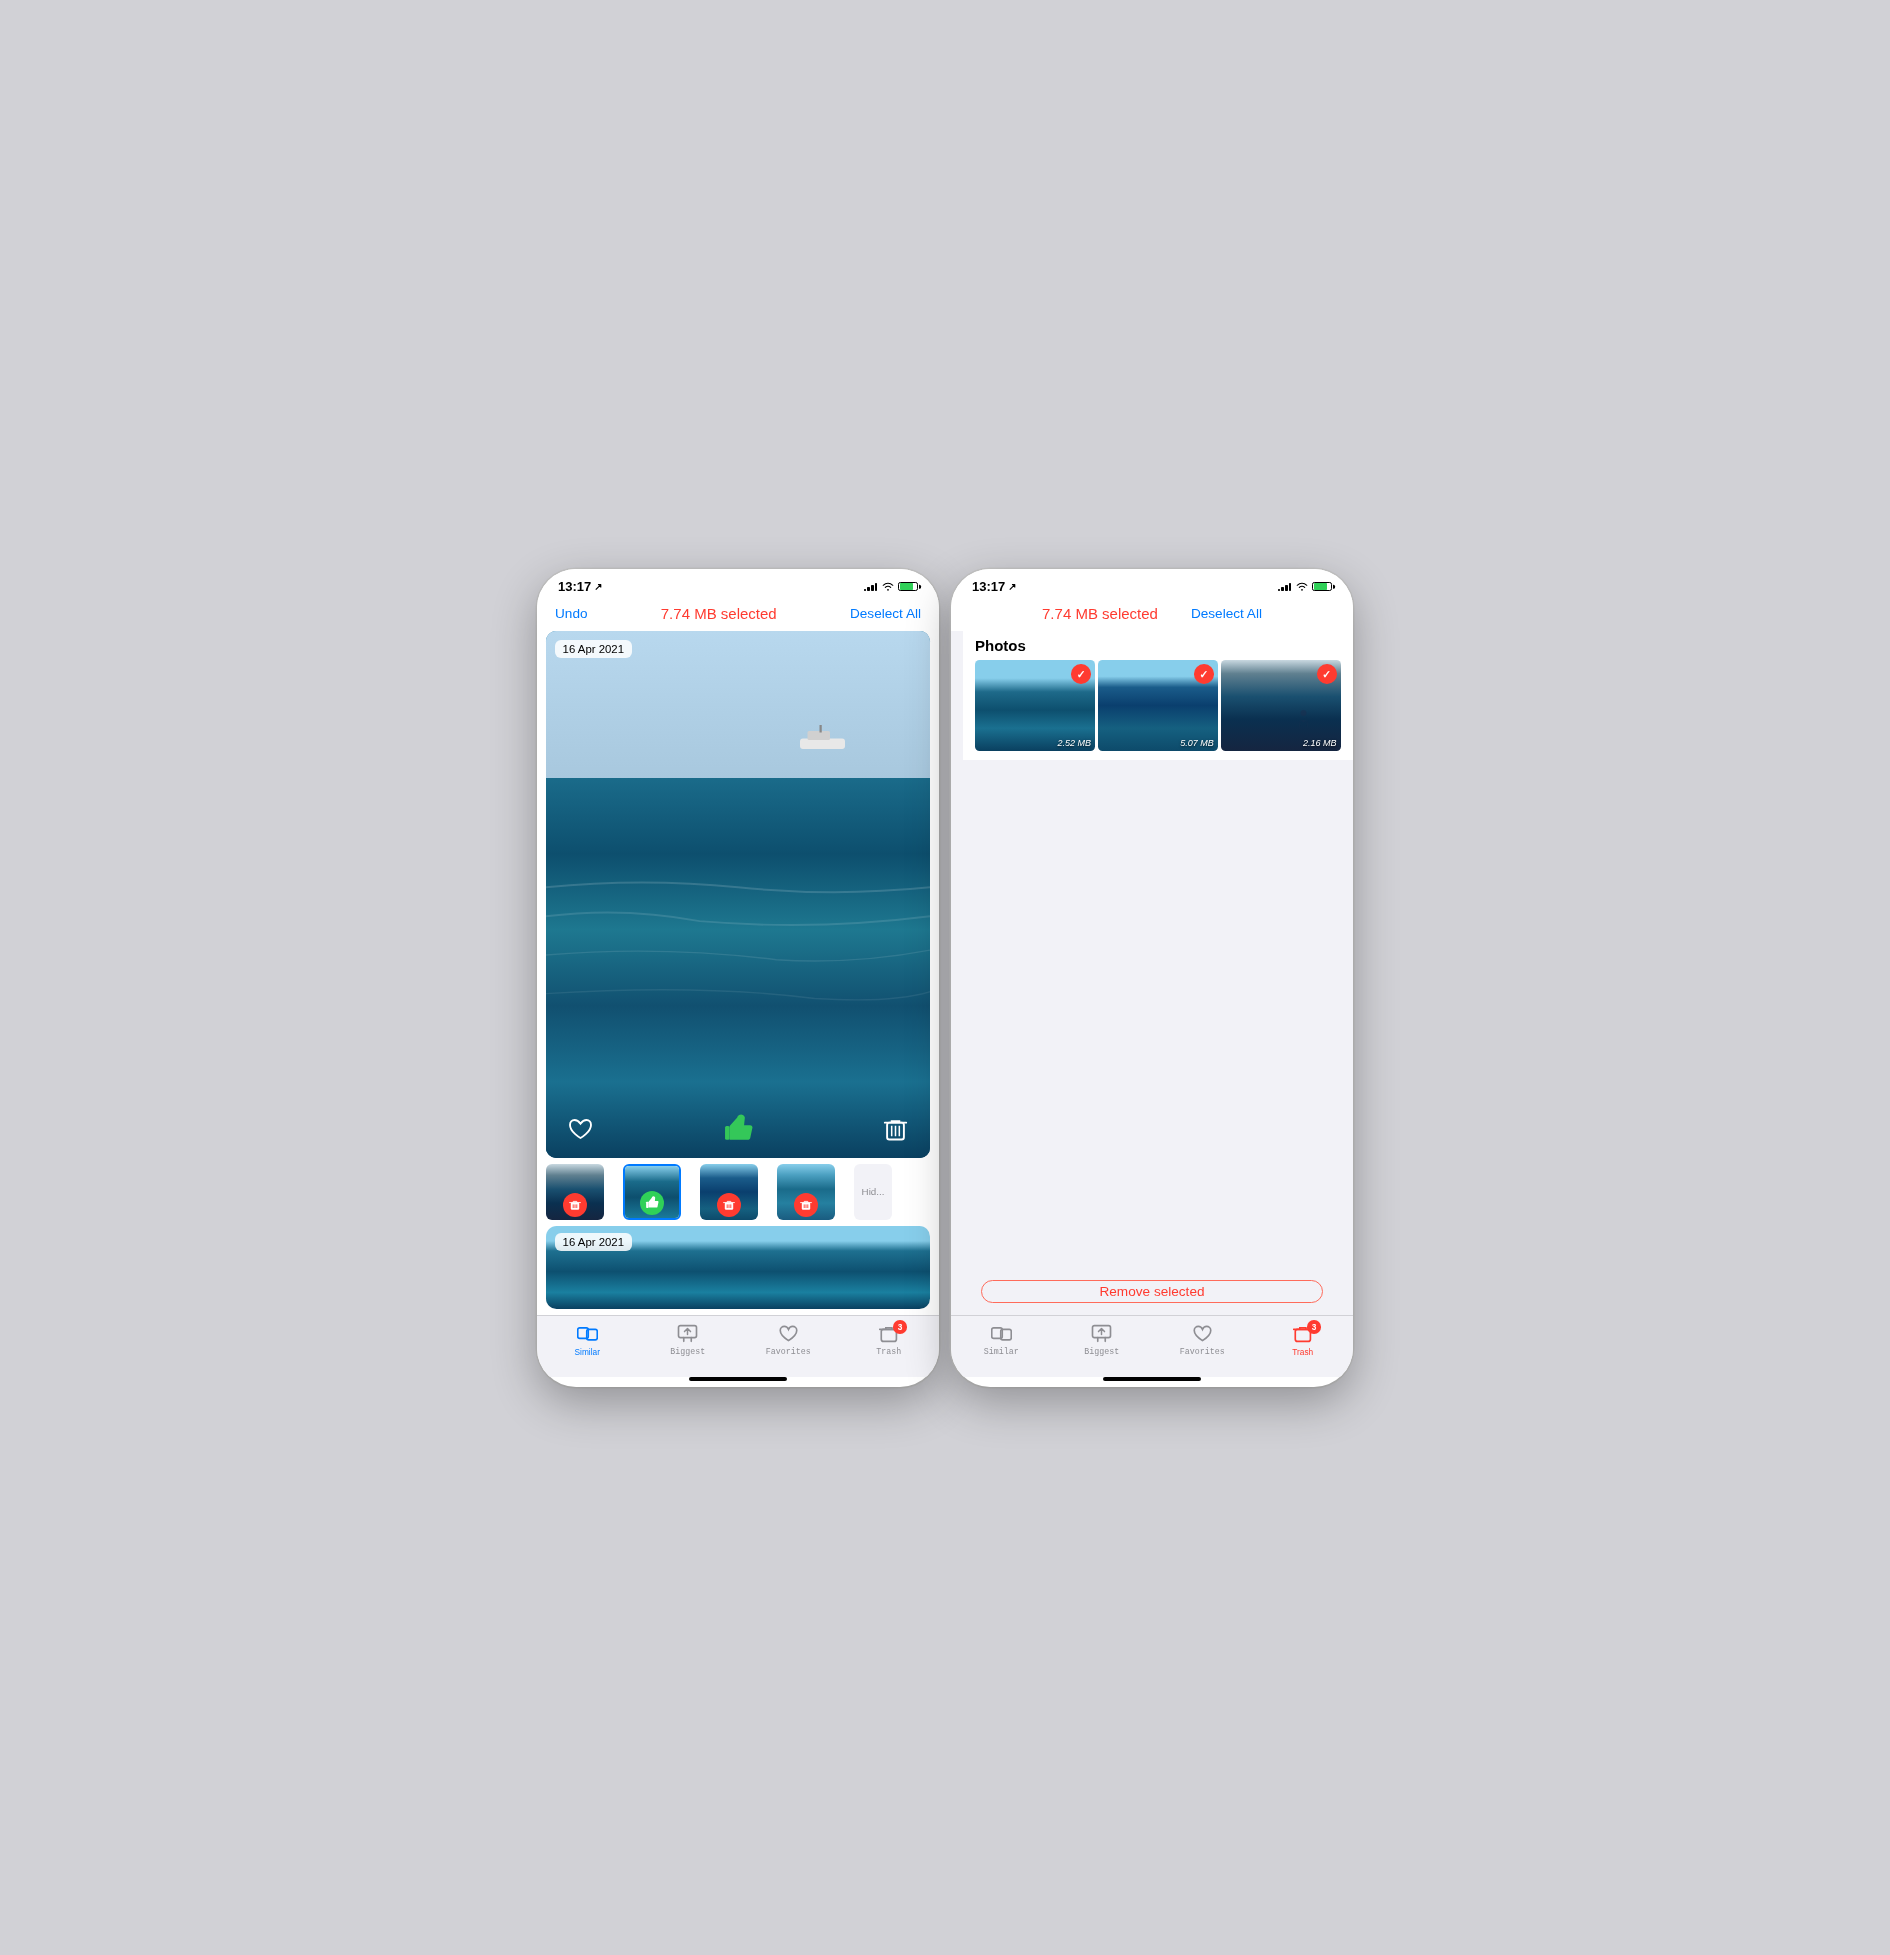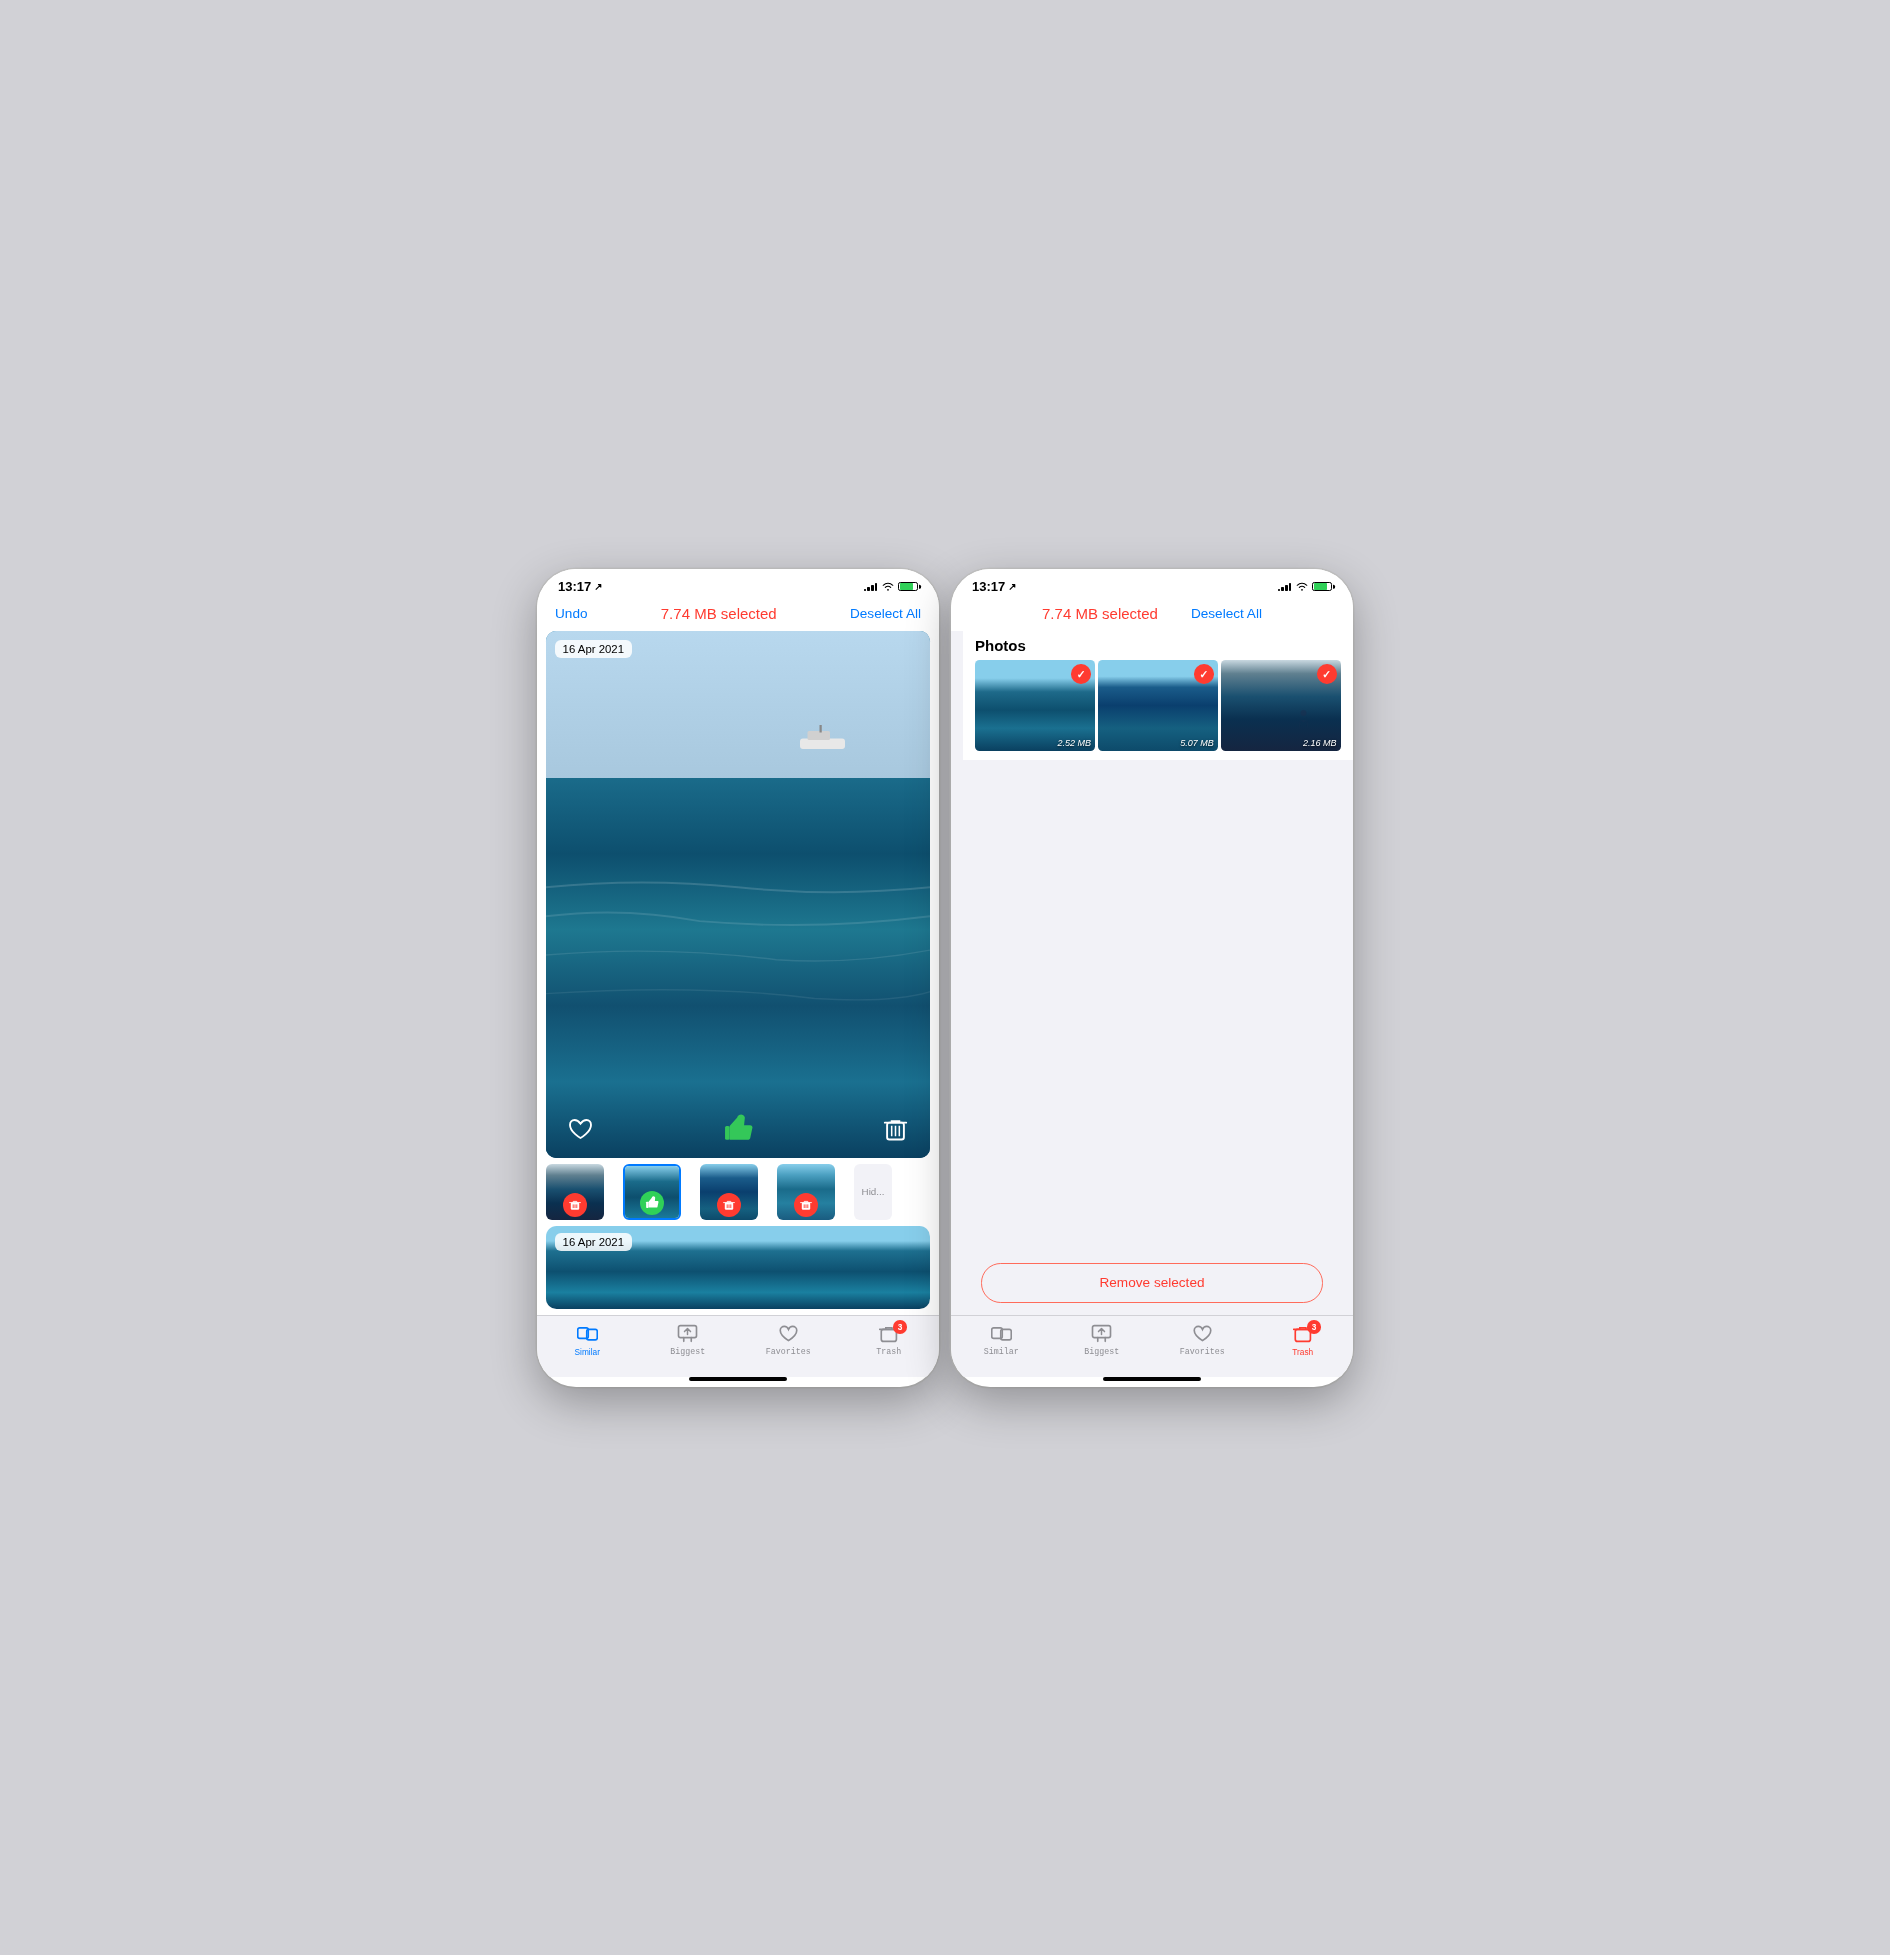--- a/index.html
+++ b/index.html
@@ -387,21 +387,21 @@
       font-style: italic;
     }
 
     .empty-area {
       flex: 1;
       background: #f2f2f7;
     }
 
     .remove-selected-btn {
       margin: 12px 30px;
-      height: 40px;
+      height: 23px;
       border: 1.5px solid #ff6b5b;
       border-radius: 19.7px;
       display: flex;
       align-items: center;
       justify-content: center;
       cursor: pointer;
       flex-shrink: 0;
     }
 
     .remove-selected-text {

